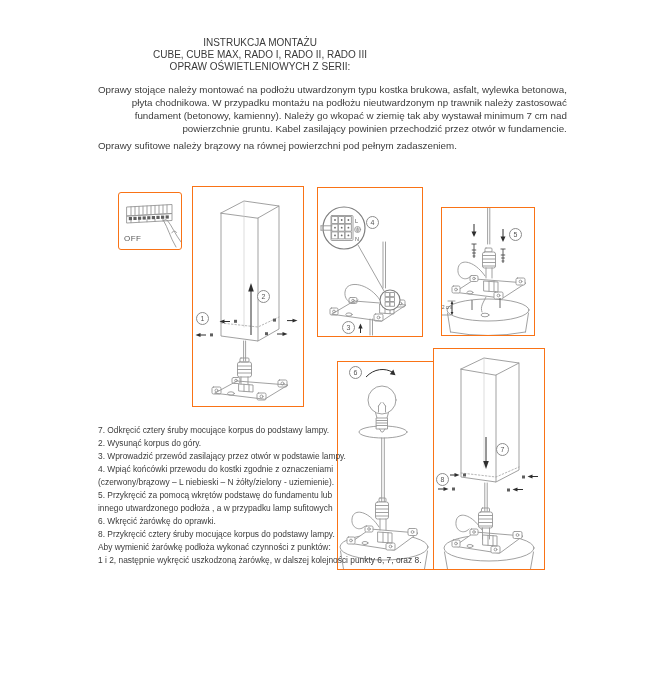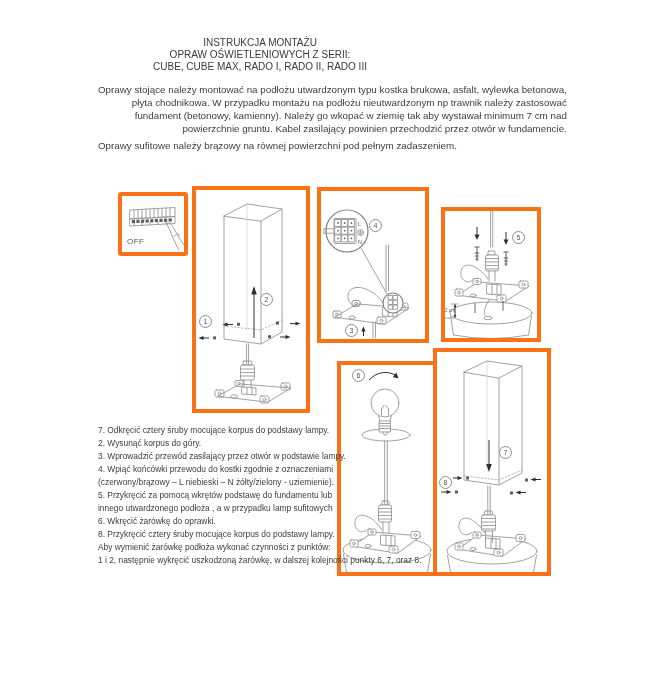--- a/index.html
+++ b/index.html
@@ -4,40 +4,40 @@
 <style>
   html,body{margin:0;padding:0;background:#fff;}
   .page{position:relative;width:650px;height:677px;background:#ffffff;overflow:hidden;
         font-family:"Liberation Sans","DejaVu Sans",sans-serif;color:#3a3a3a;}
   .hdr{position:absolute;left:0;top:37px;width:520px;text-align:center;
        font-size:10px;line-height:12.2px;color:#3a3a3a;}
   .para{position:absolute;left:98px;font-size:9.8px;line-height:12.9px;color:#3c3c3c;}
   .para div{white-space:nowrap;}
   .steps{position:absolute;left:98px;top:424px;font-size:8.4px;line-height:13px;color:#3c3c3c;}
   .steps div{white-space:nowrap;}
-  .panel{position:absolute;border:4px solid #f97316;background:#fff;}
+  .panel{position:absolute;border:1px solid #f97316;background:#fff;}
   .panel svg{position:absolute;left:0;top:0;}
   .rounded{border-radius:3px;}
   .mk{position:absolute;width:11px;height:11px;border:1px solid #8c8c8c;border-radius:50%;
       background:#fff;color:#555;font-size:7px;line-height:11px;text-align:center;z-index:3;}
   svg text{font-family:"Liberation Sans","DejaVu Sans",sans-serif;fill:#585858;}
   .ln{stroke:#969696;fill:none;stroke-width:.9;stroke-linejoin:round;stroke-linecap:round;}
   .dk{stroke:#2e2e2e;fill:none;stroke-width:1;}
   .dkf{fill:#2e2e2e;stroke:none;}
   .scr{fill:#5f5f5f;stroke:none;}
 </style>
 </head>
 <body>
 
 <div class="page">
 
   <div class="hdr">
     <div>INSTRUKCJA MONTAŻU</div>
+    <div>CUBE, CUBE MAX, RADO I, RADO II, RADO III</div>
     <div>OPRAW OŚWIETLENIOWYCH Z SERII:</div>
-    <div>CUBE, CUBE MAX, RADO I, RADO II, RADO III</div>
   </div>
 
   <div class="para" style="top:84px;text-align:right;">
     <div>Oprawy stojące należy montować na podłożu utwardzonym typu kostka brukowa, asfalt, wylewka betonowa,</div>
     <div>płyta chodnikowa. W przypadku montażu na podłożu nieutwardzonym np trawnik należy zastosować</div>
     <div>fundament (betonowy, kamienny). Należy go wkopać w ziemię tak aby wystawał minimum 7 cm nad</div>
     <div>powierzchnie gruntu. Kabel zasilający powinien przechodzić przez otwór w fundamencie.</div>
   </div>
   <div class="para" style="top:140px;">
     <div>Oprawy sufitowe należy brązowy na równej powierzchni pod pełnym zadaszeniem.</div>

